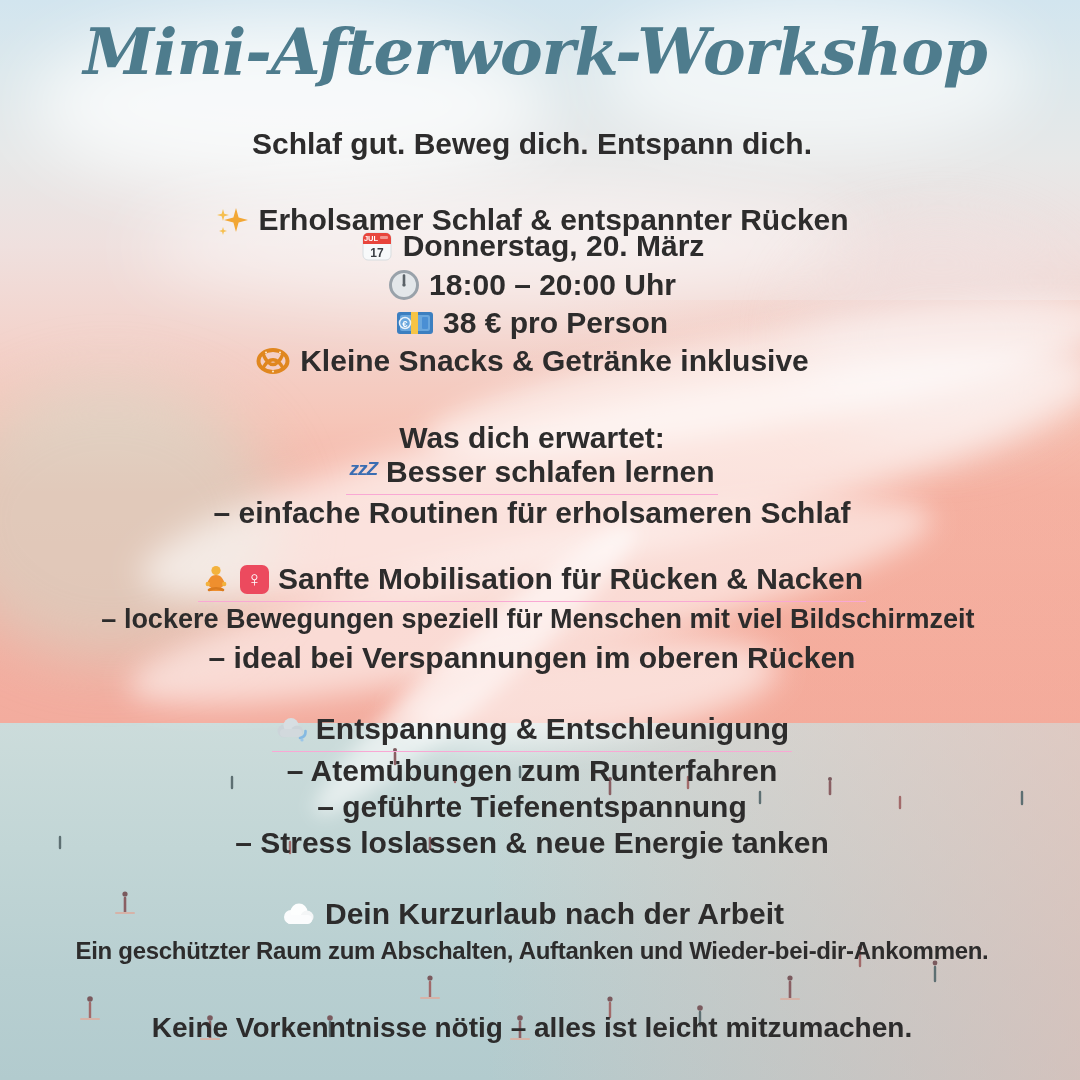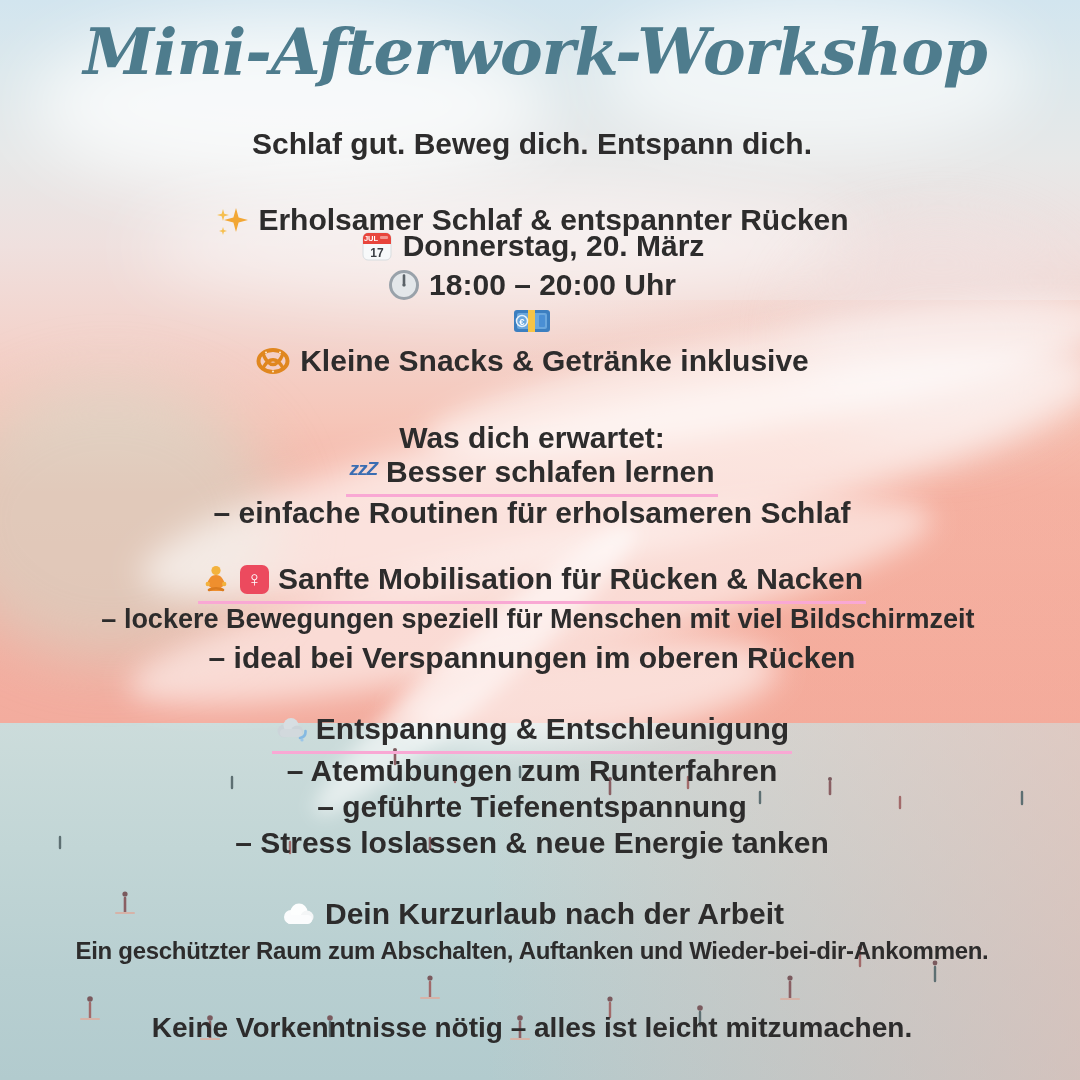--- a/index.html
+++ b/index.html
@@ -33,21 +33,21 @@
   .sea-svg{position:absolute;left:0;top:720px;width:1080px;height:360px;}
   
   .title{position:absolute;left:0;right:10px;top:14px;text-align:center;
     font-family:"DejaVu Serif",serif;font-style:italic;font-weight:700;
     font-size:64px;letter-spacing:-1px;color:#4e7c8d;}
   .t{position:absolute;left:0;right:16px;display:flex;justify-content:center;align-items:center;
      gap:9px;font-weight:700;font-size:30px;line-height:1.15;color:#2d2c2c;white-space:nowrap;}
   .sm27{font-size:27px;padding-left:12px;}
   .sm28{font-size:28px;}
   .sm24{font-size:24px;letter-spacing:-.3px;}
-  .ul{display:inline-flex;align-items:center;gap:9px;border-bottom:3px solid #f9a8d4;padding:0 3px 4px;}
+  .ul{display:inline-flex;align-items:center;gap:9px;border-bottom:1px solid #f9a8d4;padding:0 3px 4px;}
   .icon{display:inline-flex;justify-content:center;}
   .zzz{font-style:italic;color:#3a6db2;font-size:19px;letter-spacing:-1px;transform:translateY(-3px);}
   .fsign{display:inline-flex;align-items:center;justify-content:center;width:29px;height:29px;
     background:#ec4a5e;border-radius:7px;color:#fff;font-size:21px;font-weight:700;}
   
   .intro1{top:127px;} .intro2{top:163px;margin-top:40px;}
   .d0{top:229px;} .d1{top:268px;} .d2{top:306px;} .d3{top:344px;}
   .expect{top:421px;}
   .s0h{top:455px;} .s0b0{top:496px;}
   .s1h{top:562px;} .s1b0{top:604px;} .s1b1{top:641px;}
@@ -178,20 +178,21 @@
     <span class="icon">
       <svg width="38" height="30" viewBox="0 0 38 30">
         <rect x="1" y="4" width="36" height="22" rx="3" fill="#3c7fc0"></rect>
         <rect x="4" y="7" width="30" height="16" rx="2" fill="#6aa7dd"></rect>
         <rect x="15" y="4" width="7" height="22" fill="#f6c445"></rect>
         <circle cx="9" cy="15" r="5.5" fill="none" stroke="#e8f1fa" stroke-width="1.5"></circle>
         <text x="9" y="19" font-size="9.5" font-weight="bold" fill="#ffffff" text-anchor="middle" font-family="Liberation Sans, sans-serif">€</text>
         <rect x="26" y="9" width="6" height="12" rx="1" fill="#4a8fd4"></rect>
       </svg>
     </span>
+    <span>38 € pro Person</span>
   </div>
 
   <div class="t d3">
     <span class="icon">
       <svg width="36" height="30" viewBox="0 0 36 30">
         <ellipse cx="18" cy="15" rx="14.5" ry="11" fill="none" stroke="#e0871f" stroke-width="4"></ellipse>
         <path d="M8,8 C14,22 22,22 28,8" fill="none" stroke="#e0871f" stroke-width="3.4" stroke-linecap="round"></path>
         <path d="M8,22 C14,11 22,11 28,22" fill="none" stroke="#e0871f" stroke-width="3.4" stroke-linecap="round"></path>
         <circle cx="11" cy="6.5" r="1.1" fill="#fbe3bf"></circle>
           <circle cx="25" cy="6.5" r="1.1" fill="#fbe3bf"></circle>

